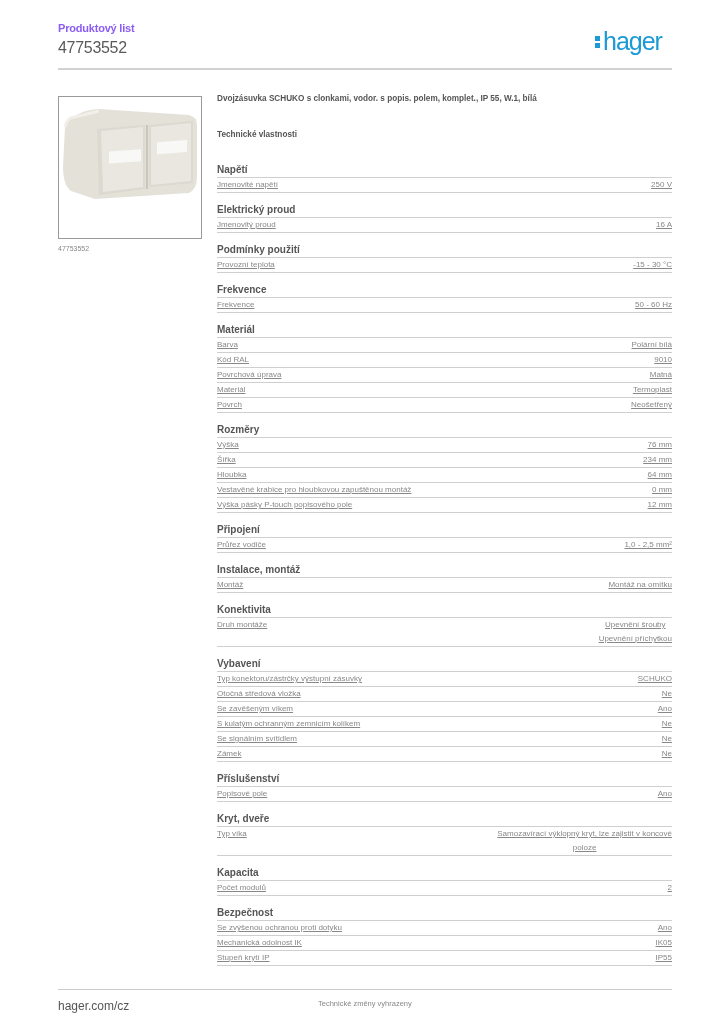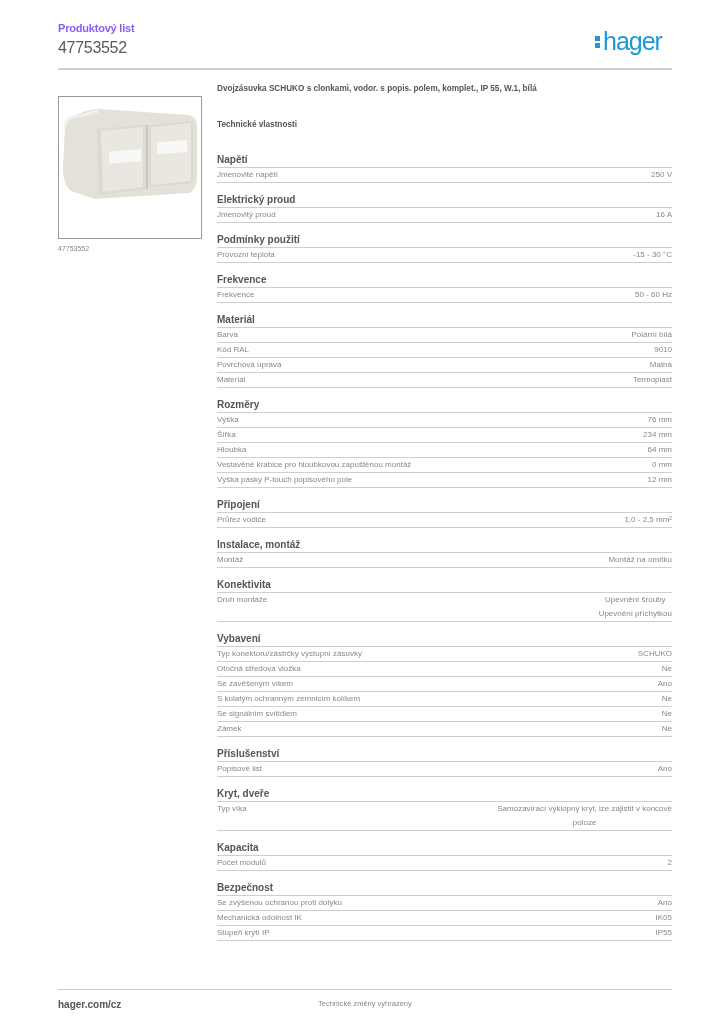--- a/index.html
+++ b/index.html
@@ -11,33 +11,33 @@
   .logo { position: absolute; left: 595px; top: 27px; font-size: 25px; font-weight: normal; color: #1a9ad6; letter-spacing: -1px; }
   .logo .colon { display: inline-block; width: 5px; position: relative; margin-right: 3px; vertical-align: top; height: 22px; }
   .logo .colon i { position: absolute; left: 0; width: 5px; height: 5px; background: #1a9ad6; }
   .logo .colon i.a { top: 9px; }
   .logo .colon i.b { top: 16px; }
   .header-rule { position: absolute; left: 58px; right: 52px; top: 68px; height: 2px; background: #d2d2d2; }
 
   .product-image { position: absolute; left: 58px; top: 96px; width: 144px; height: 143px; border: 1px solid #9a9a9a; background: #fff; overflow: hidden; }
   .image-code { position: absolute; left: 58px; top: 245px; font-size: 7px; color: #888; }
 
-  .content { position: absolute; left: 217px; width: 455px; top: 84px; }
+  .content { position: absolute; left: 217px; width: 455px; top: 94px; }
   .desc { font-size: 8.2px; font-weight: bold; color: #555; height: 36px; }
   .subtitle { font-size: 8.2px; font-weight: bold; color: #555; height: 23px; }
 
   .section { margin-bottom: 10px; }
   .section-title { font-size: 10px; font-weight: bold; color: #555; height: 15px; line-height: 14px; border-bottom: 1px solid #cfcfcf; margin-top: 10px; }
-  .row { display: flex; justify-content: space-between; font-size: 8px; color: #888; border-bottom: 1px solid #cfcfcf; line-height: 14px; min-height: 15px; }
+  .row { display: flex; justify-content: space-between; font-size: 8px; color: #888; border-bottom: 1px solid #cfcfcf; line-height: 14px; min-height: 15px; text-decoration: underline; }
   .row .label { white-space: nowrap; }
   .row .value { text-align: center; }
   .row .value span { display: block; }
 
   .footer-rule { position: absolute; left: 58px; right: 52px; top: 989px; height: 1px; background: #cccccc; }
-  .footer-left { position: absolute; left: 58px; top: 999px; font-size: 10px; font-weight: bold; color: #555; }
+  .footer-left { position: absolute; left: 58px; top: 999px; font-size: 12px; font-weight: normal; color: #555; }
   .footer-center { position: absolute; left: 318px; top: 999px; font-size: 7.5px; color: #888; }
   .footer-right { position: absolute; right: 52px; top: 1056px; font-size: 13px; font-weight: bold; color: #555; margin-left: 8px; }
 </style>
 </head>
 <body>
 
 <div>
   <div class="header-title">Produktový list</div>
   <div class="header-code">47753552</div>
   <div class="logo">
@@ -120,20 +120,26 @@
           <div class="value">
             <span>Matná</span>
           </div>
         </div>
         <div class="row">
           <div class="label">Materiál</div>
           <div class="value">
             <span>Termoplast</span>
           </div>
         </div>
+        <div class="row">
+          <div class="label">Povrch</div>
+          <div class="value">
+            <span>Neošetřený</span>
+          </div>
+        </div>
       </div>
       <div class="section">
         <div class="section-title">Rozměry</div>
         <div class="row">
           <div class="label">Výška</div>
           <div class="value">
             <span>76 mm</span>
           </div>
         </div>
         <div class="row">
@@ -224,21 +230,21 @@
         <div class="row">
           <div class="label">Zámek</div>
           <div class="value">
             <span>Ne</span>
           </div>
         </div>
       </div>
       <div class="section">
         <div class="section-title">Příslušenství</div>
         <div class="row">
-          <div class="label">Popisové list</div>
+          <div class="label">Popisové pole</div>
           <div class="value">
             <span>Ano</span>
           </div>
         </div>
       </div>
       <div class="section">
         <div class="section-title">Kryt, dveře</div>
         <div class="row">
           <div class="label">Typ víka</div>
           <div class="value">

